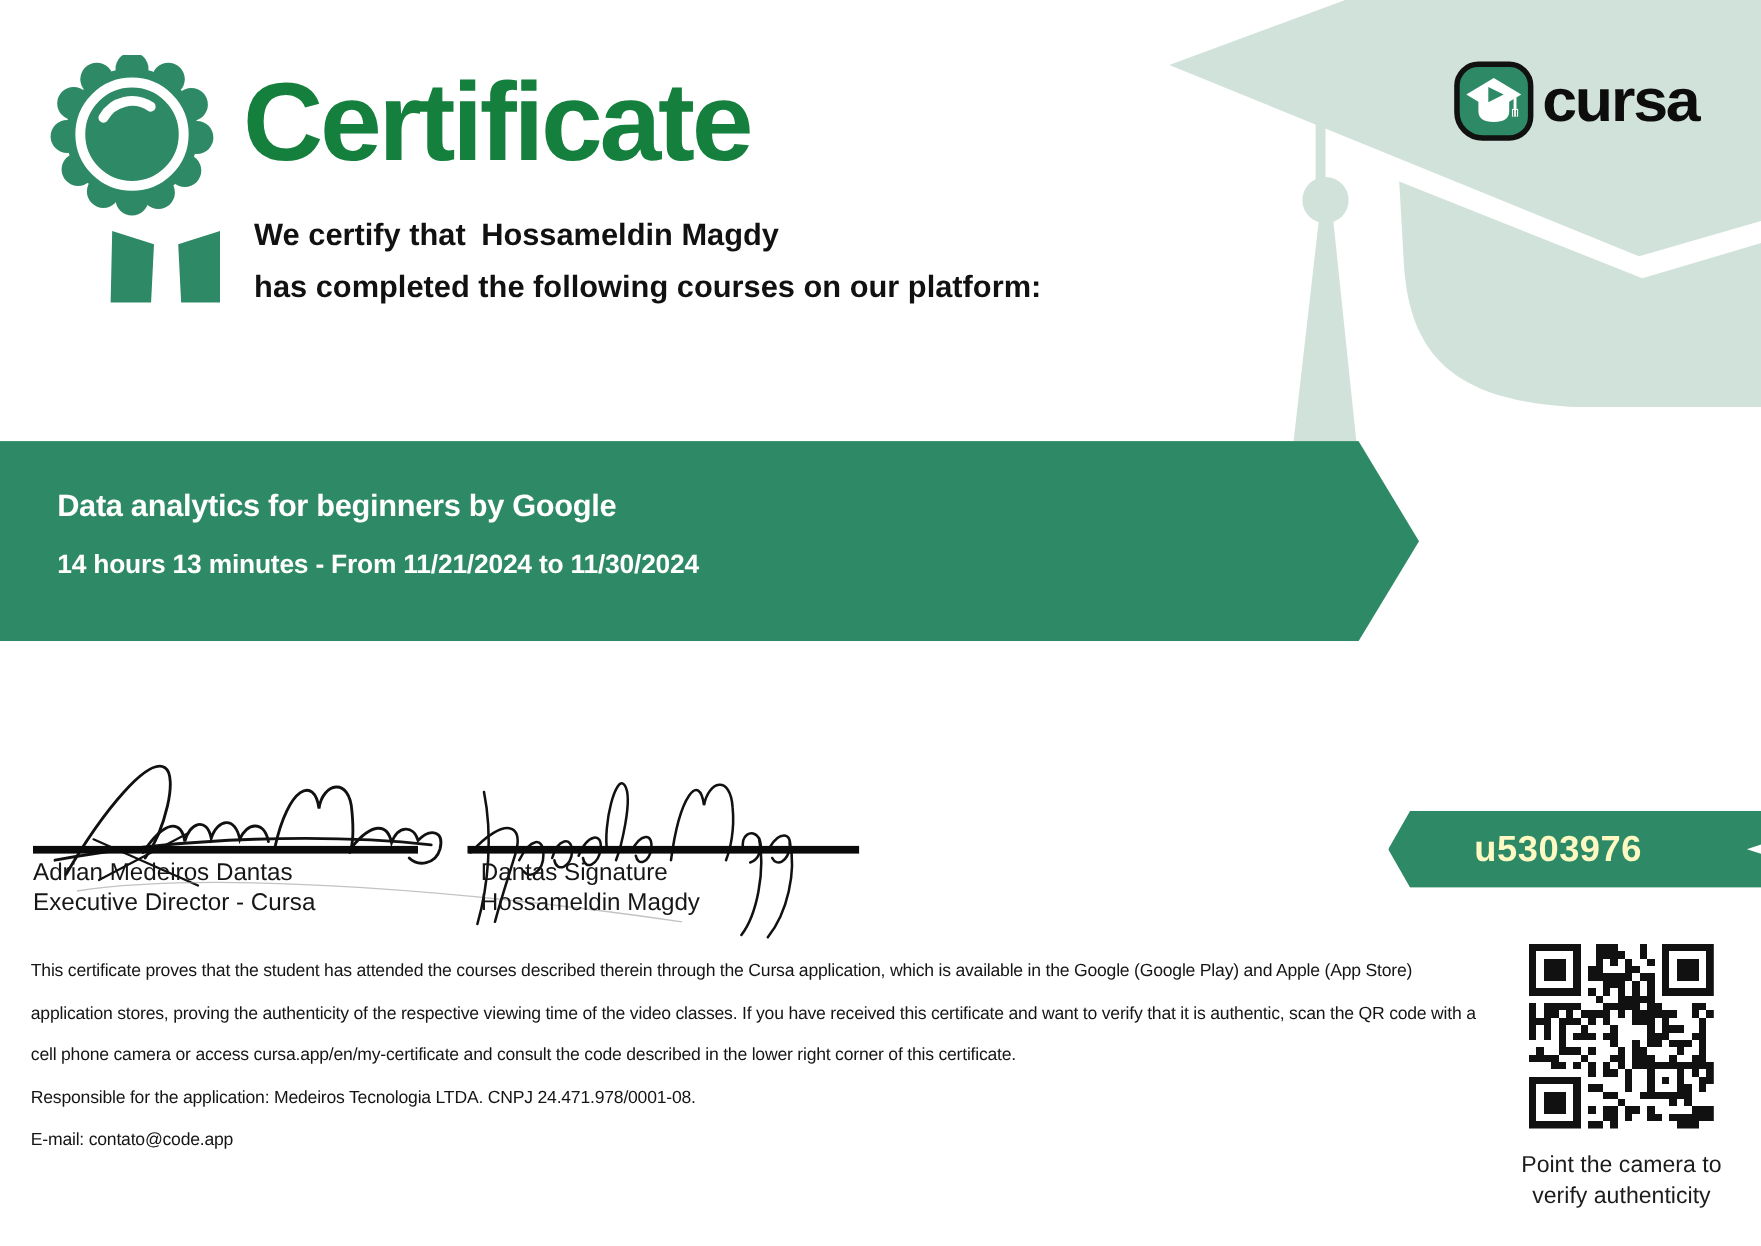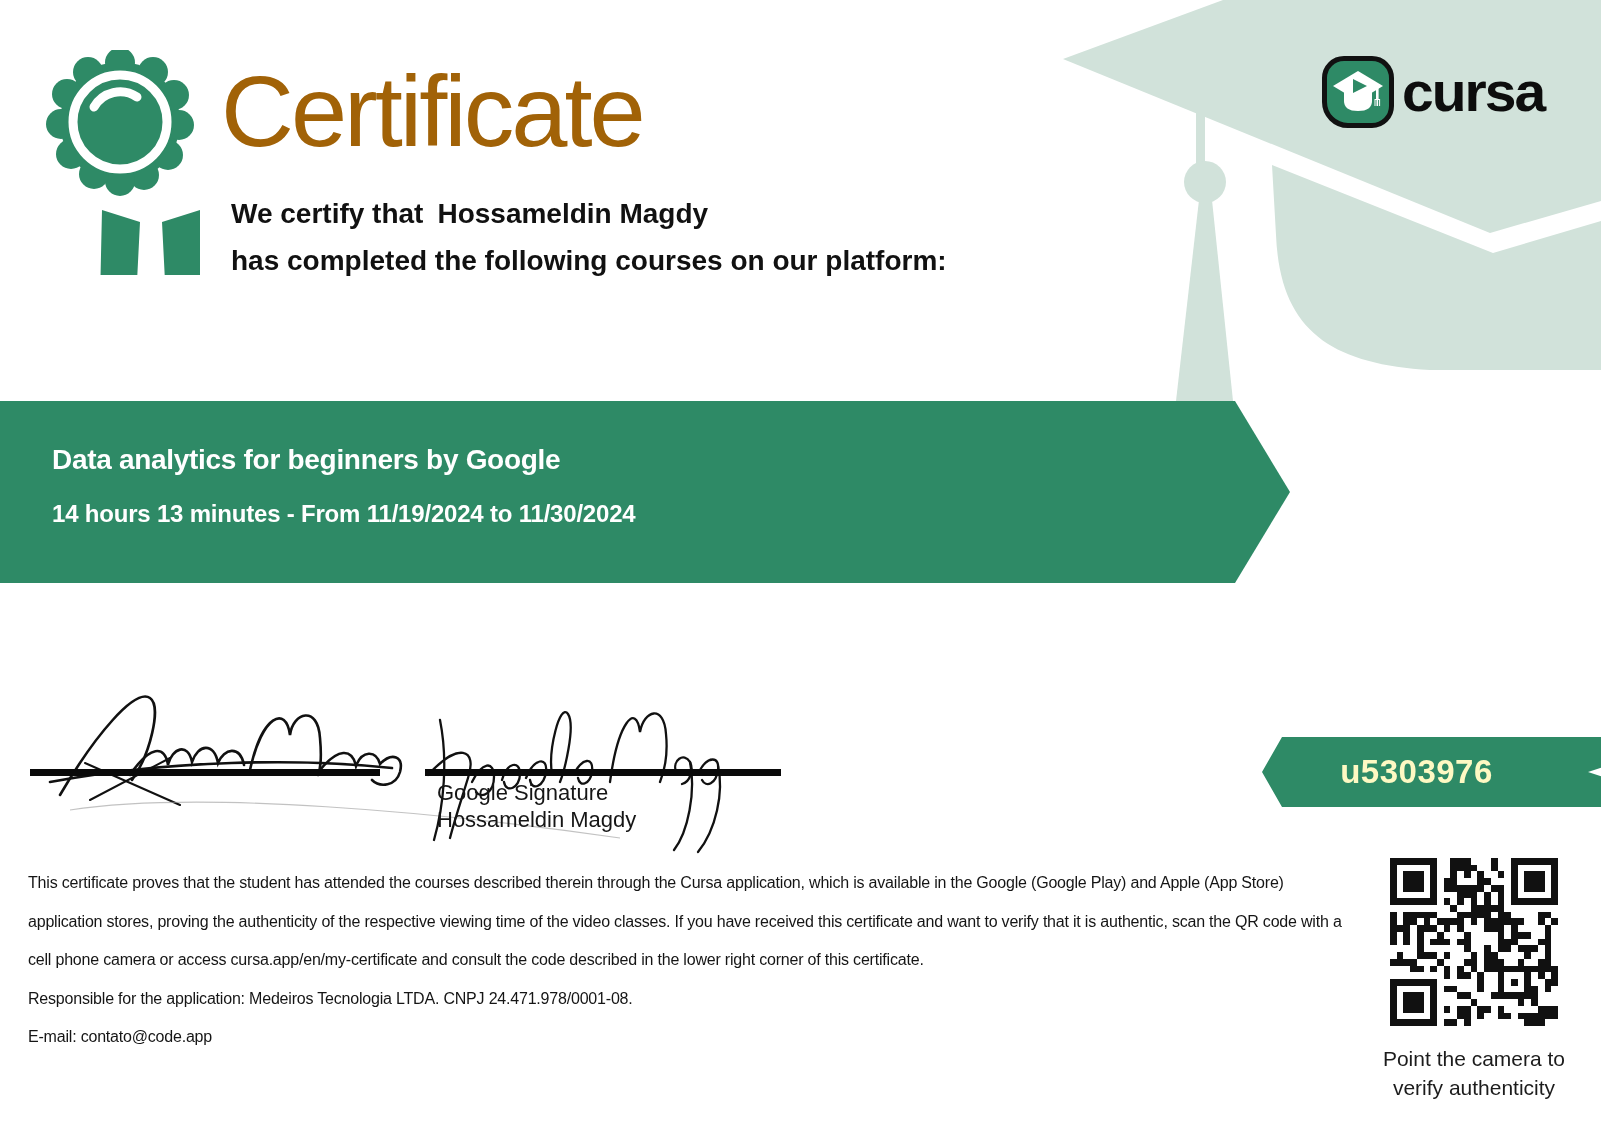--- a/index.html
+++ b/index.html
@@ -7,22 +7,22 @@
     position:relative;width:1601px;height:1133px;overflow:hidden;background:#fff;
     font-family:"Liberation Sans","DejaVu Sans",sans-serif;color:#121212;
   }
   .abs{position:absolute;}
   
   #cap-bg{position:absolute;left:0;top:0;width:1601px;height:1133px;z-index:0;}
   
   #medal{left:40px;top:50px;width:160px;height:225px;z-index:2;}
   
   .title{
-    left:221px;top:56px;z-index:2;font-size:101px;font-weight:400;letter-spacing:-3px;
-    color:#a16207;line-height:1.1;
+    left:221px;top:56px;z-index:2;font-size:101px;font-weight:700;letter-spacing:-3px;
+    color:#15803d;line-height:1.1;
   }
   .intro{left:231px;top:190px;z-index:2;font-size:28px;line-height:47px;color:#111;}
   .intro .lead{font-weight:700;}
   .intro .name{font-weight:800;margin-left:14px;}
   .intro .l2{font-weight:700;}
   
   #logo{left:1322px;top:56px;z-index:2;display:flex;align-items:center;}
   #logo-badge{
     width:62px;height:62px;background:var(--green,#2e8a66);
     border:5px solid #111;border-radius:22px 22px 22px 26px;position:relative;
@@ -134,21 +134,21 @@
         <line x1="49" y1="39" x2="49" y2="45" stroke="var(--green,#2e8a66)" stroke-width="1"></line>
         <line x1="51.6" y1="39" x2="51.6" y2="45" stroke="var(--green,#2e8a66)" stroke-width="1"></line>
       </svg>
     </div>
     <div id="logo-word">cursa</div>
   </div>
 
   <div id="banner" class="abs">
     <div id="banner-inner">
       <div class="course abs">Data analytics for beginners by Google</div>
-      <div class="meta abs">14 hours 13 minutes - From 11/19/2024 to 11/30/2024</div>
+      <div class="meta abs">14 hours 13 minutes - From 11/21/2024 to 11/30/2024</div>
     </div>
   </div>
 
   <svg id="sig-left-draw" class="abs" width="620" height="175" viewBox="0 0 620 175">
     <g fill="none" stroke="#111" stroke-width="2.6" stroke-linecap="round">
       <path d="M 40,115 C 75,55 115,8 130,18 C 142,26 130,75 112,100"></path>
       <path d="M 110,95 C 130,65 145,65 148,85 C 152,68 168,62 172,82 C 178,64 194,62 198,83 C 204,68 220,65 224,85"></path>
       <path d="M 230,90 C 242,35 266,25 270,55 C 273,32 298,25 300,58 C 302,80 300,90 298,95"></path>
       <path d="M 300,90 C 318,68 332,68 336,86 C 342,70 356,70 360,84 C 372,72 384,76 380,92 C 376,106 360,108 352,100"></path>
       <path d="M 30,102 C 150,80 280,78 372,88"></path>
@@ -171,22 +171,26 @@
       <path d="M 266,102 C 262,90 274,82 280,92 C 284,100 280,112 272,114"></path>
       <path d="M 280,92 C 286,122 278,162 264,180"></path>
       <path d="M 290,100 C 298,86 310,86 308,100 C 306,114 296,118 292,110"></path>
       <path d="M 308,96 C 314,122 306,160 288,182"></path>
     </g>
   </svg>
 
   <div id="sigline-left" class="abs sigline"></div>
   <div id="sigline-right" class="abs sigline"></div>
 
+  <div id="sig-left-text" class="abs">
+    <div>Adrian Medeiros Dantas</div>
+    <div>Executive Director - Cursa</div>
+  </div>
   <div id="sig-right-text" class="abs">
-    <div>Google Signature</div>
+    <div>Dantas Signature</div>
     <div>Hossameldin Magdy</div>
   </div>
 
   <div id="code-badge" class="abs">
     <span>u5303976</span>
   </div>
 
   <div id="footer-text" class="abs">
     <div>This certificate proves that the student has attended the courses described therein through the Cursa application, which is available in the Google (Google Play) and Apple (App Store) application stores, proving the authenticity of the respective viewing time of the video classes. If you have received this certificate and want to verify that it is authentic, scan the QR code with a cell phone camera or access cursa.app/en/my-certificate and consult the code described in the lower right corner of this certificate.</div>
     <div>Responsible for the application: Medeiros Tecnologia LTDA. CNPJ 24.471.978/0001-08.</div>

